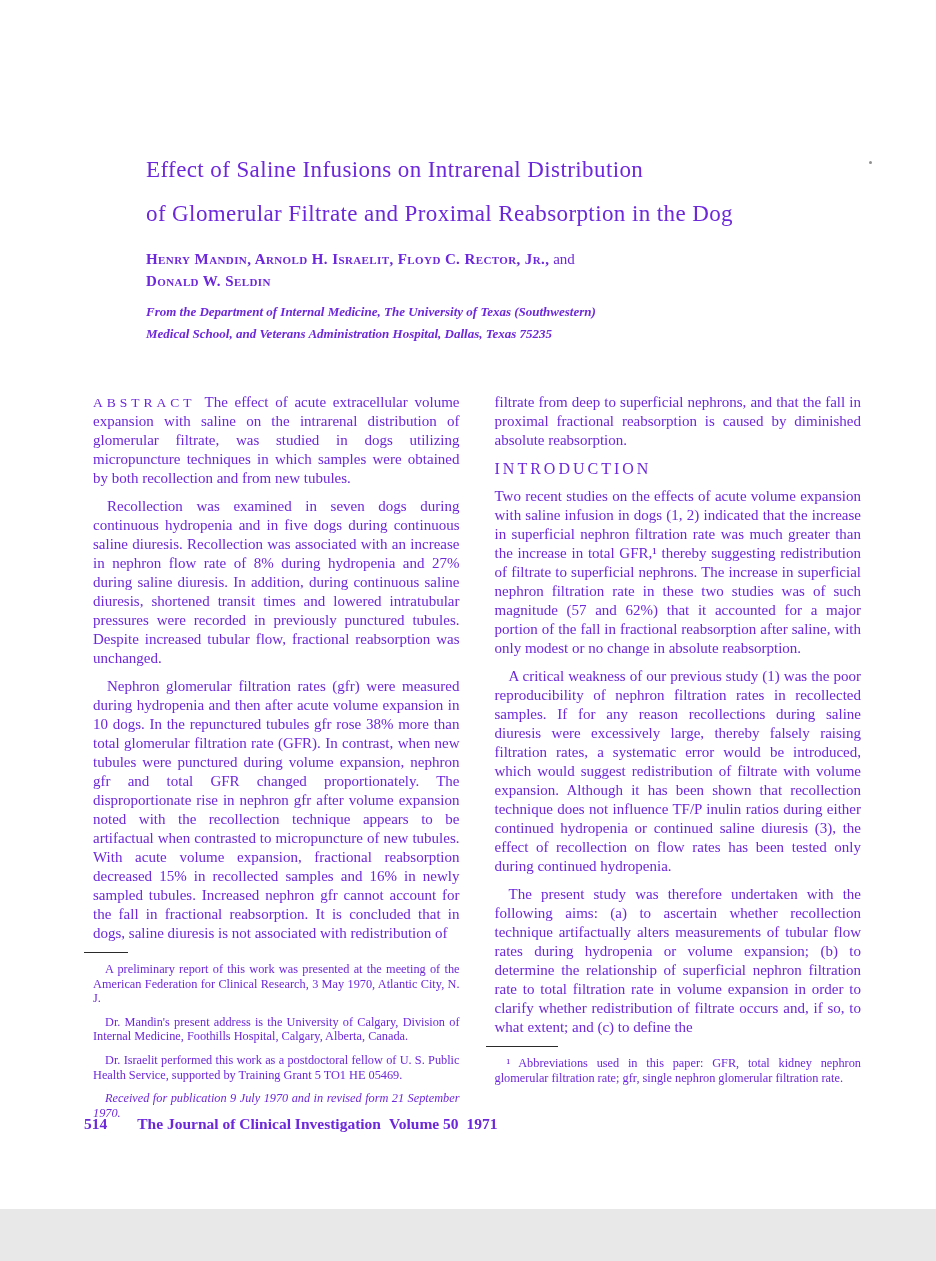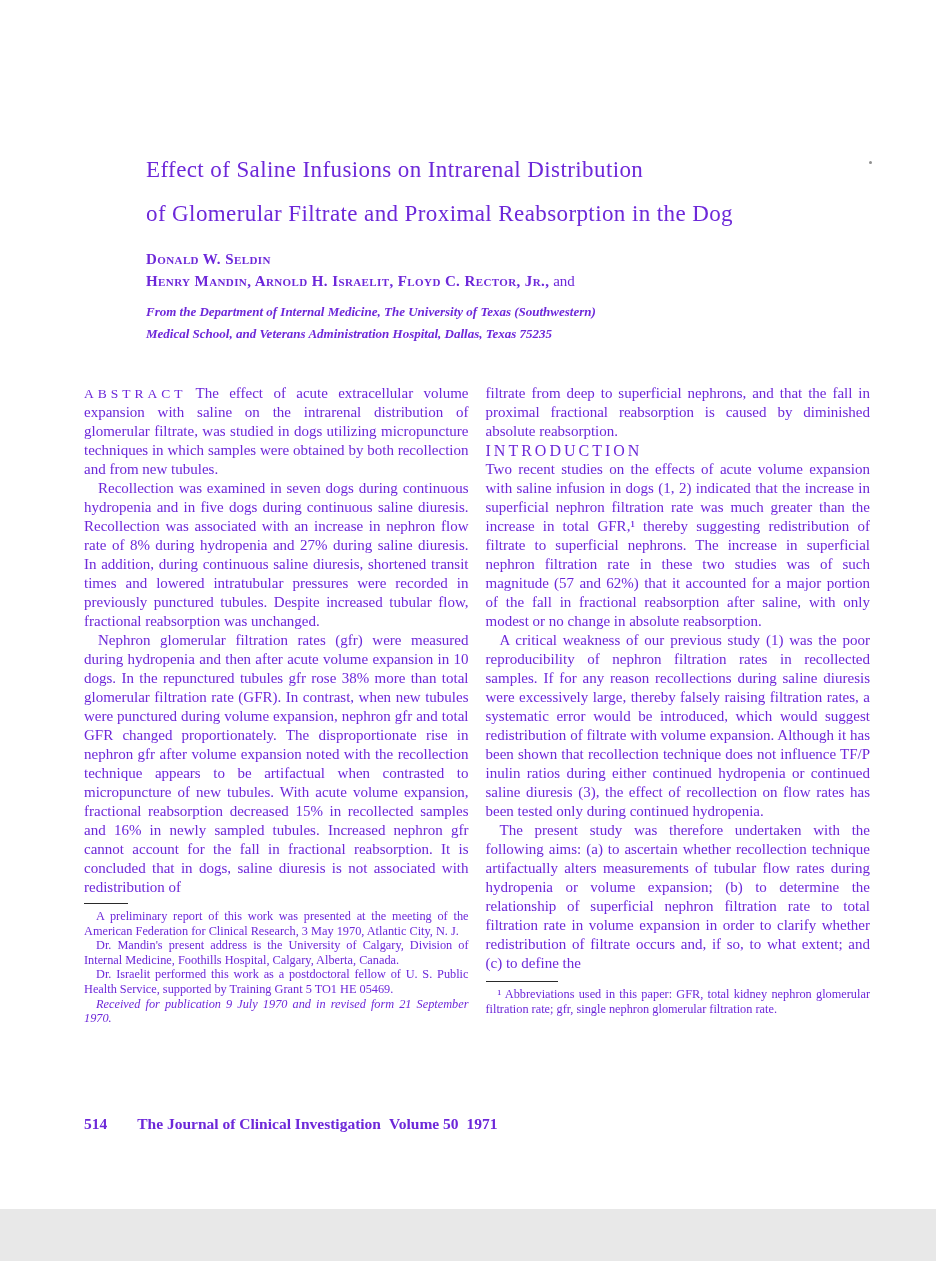--- a/index.html
+++ b/index.html
@@ -64,21 +64,21 @@
     gap: 17px;
   }
   .col {
     width: 385px;
     font-size: 15px;
     line-height: 19px;
     text-align: justify;
     hyphens: auto;
     -webkit-hyphens: auto;
   }
-  .col p { margin: 0; }
+  .col p { margin: 9px; }
   .indent { text-indent: 14px; }
 
   .abstract-label {
     font-size: 13.5px;
     letter-spacing: 4px;
     margin-right: 9px;
   }
 
   .section-heading {
     text-align: left;
@@ -132,22 +132,22 @@
 <body>
 
 <div id="page">
 
   <div id="title-block">
     <div class="title-line">Effect of Saline Infusions on Intrarenal Distribution</div>
     <div class="title-line">of Glomerular Filtrate and Proximal Reabsorption in the Dog</div>
   </div>
 
   <div id="authors-block">
+    <div><span class="sc">Henry Mandin, Arnold H. Israelit, Floyd C. Rector, Jr.,</span> <span>and</span></div>
     <div><span class="sc">Donald W. Seldin</span></div>
-    <div><span class="sc">Henry Mandin, Arnold H. Israelit, Floyd C. Rector, Jr.,</span> <span>and</span></div>
   </div>
 
   <div id="affiliation-block">
     <div>From the Department of Internal Medicine, The University of Texas (Southwestern)</div>
     <div>Medical School, and Veterans Administration Hospital, Dallas, Texas 75235</div>
   </div>
 
   <div id="columns">
 
     <div class="col">

